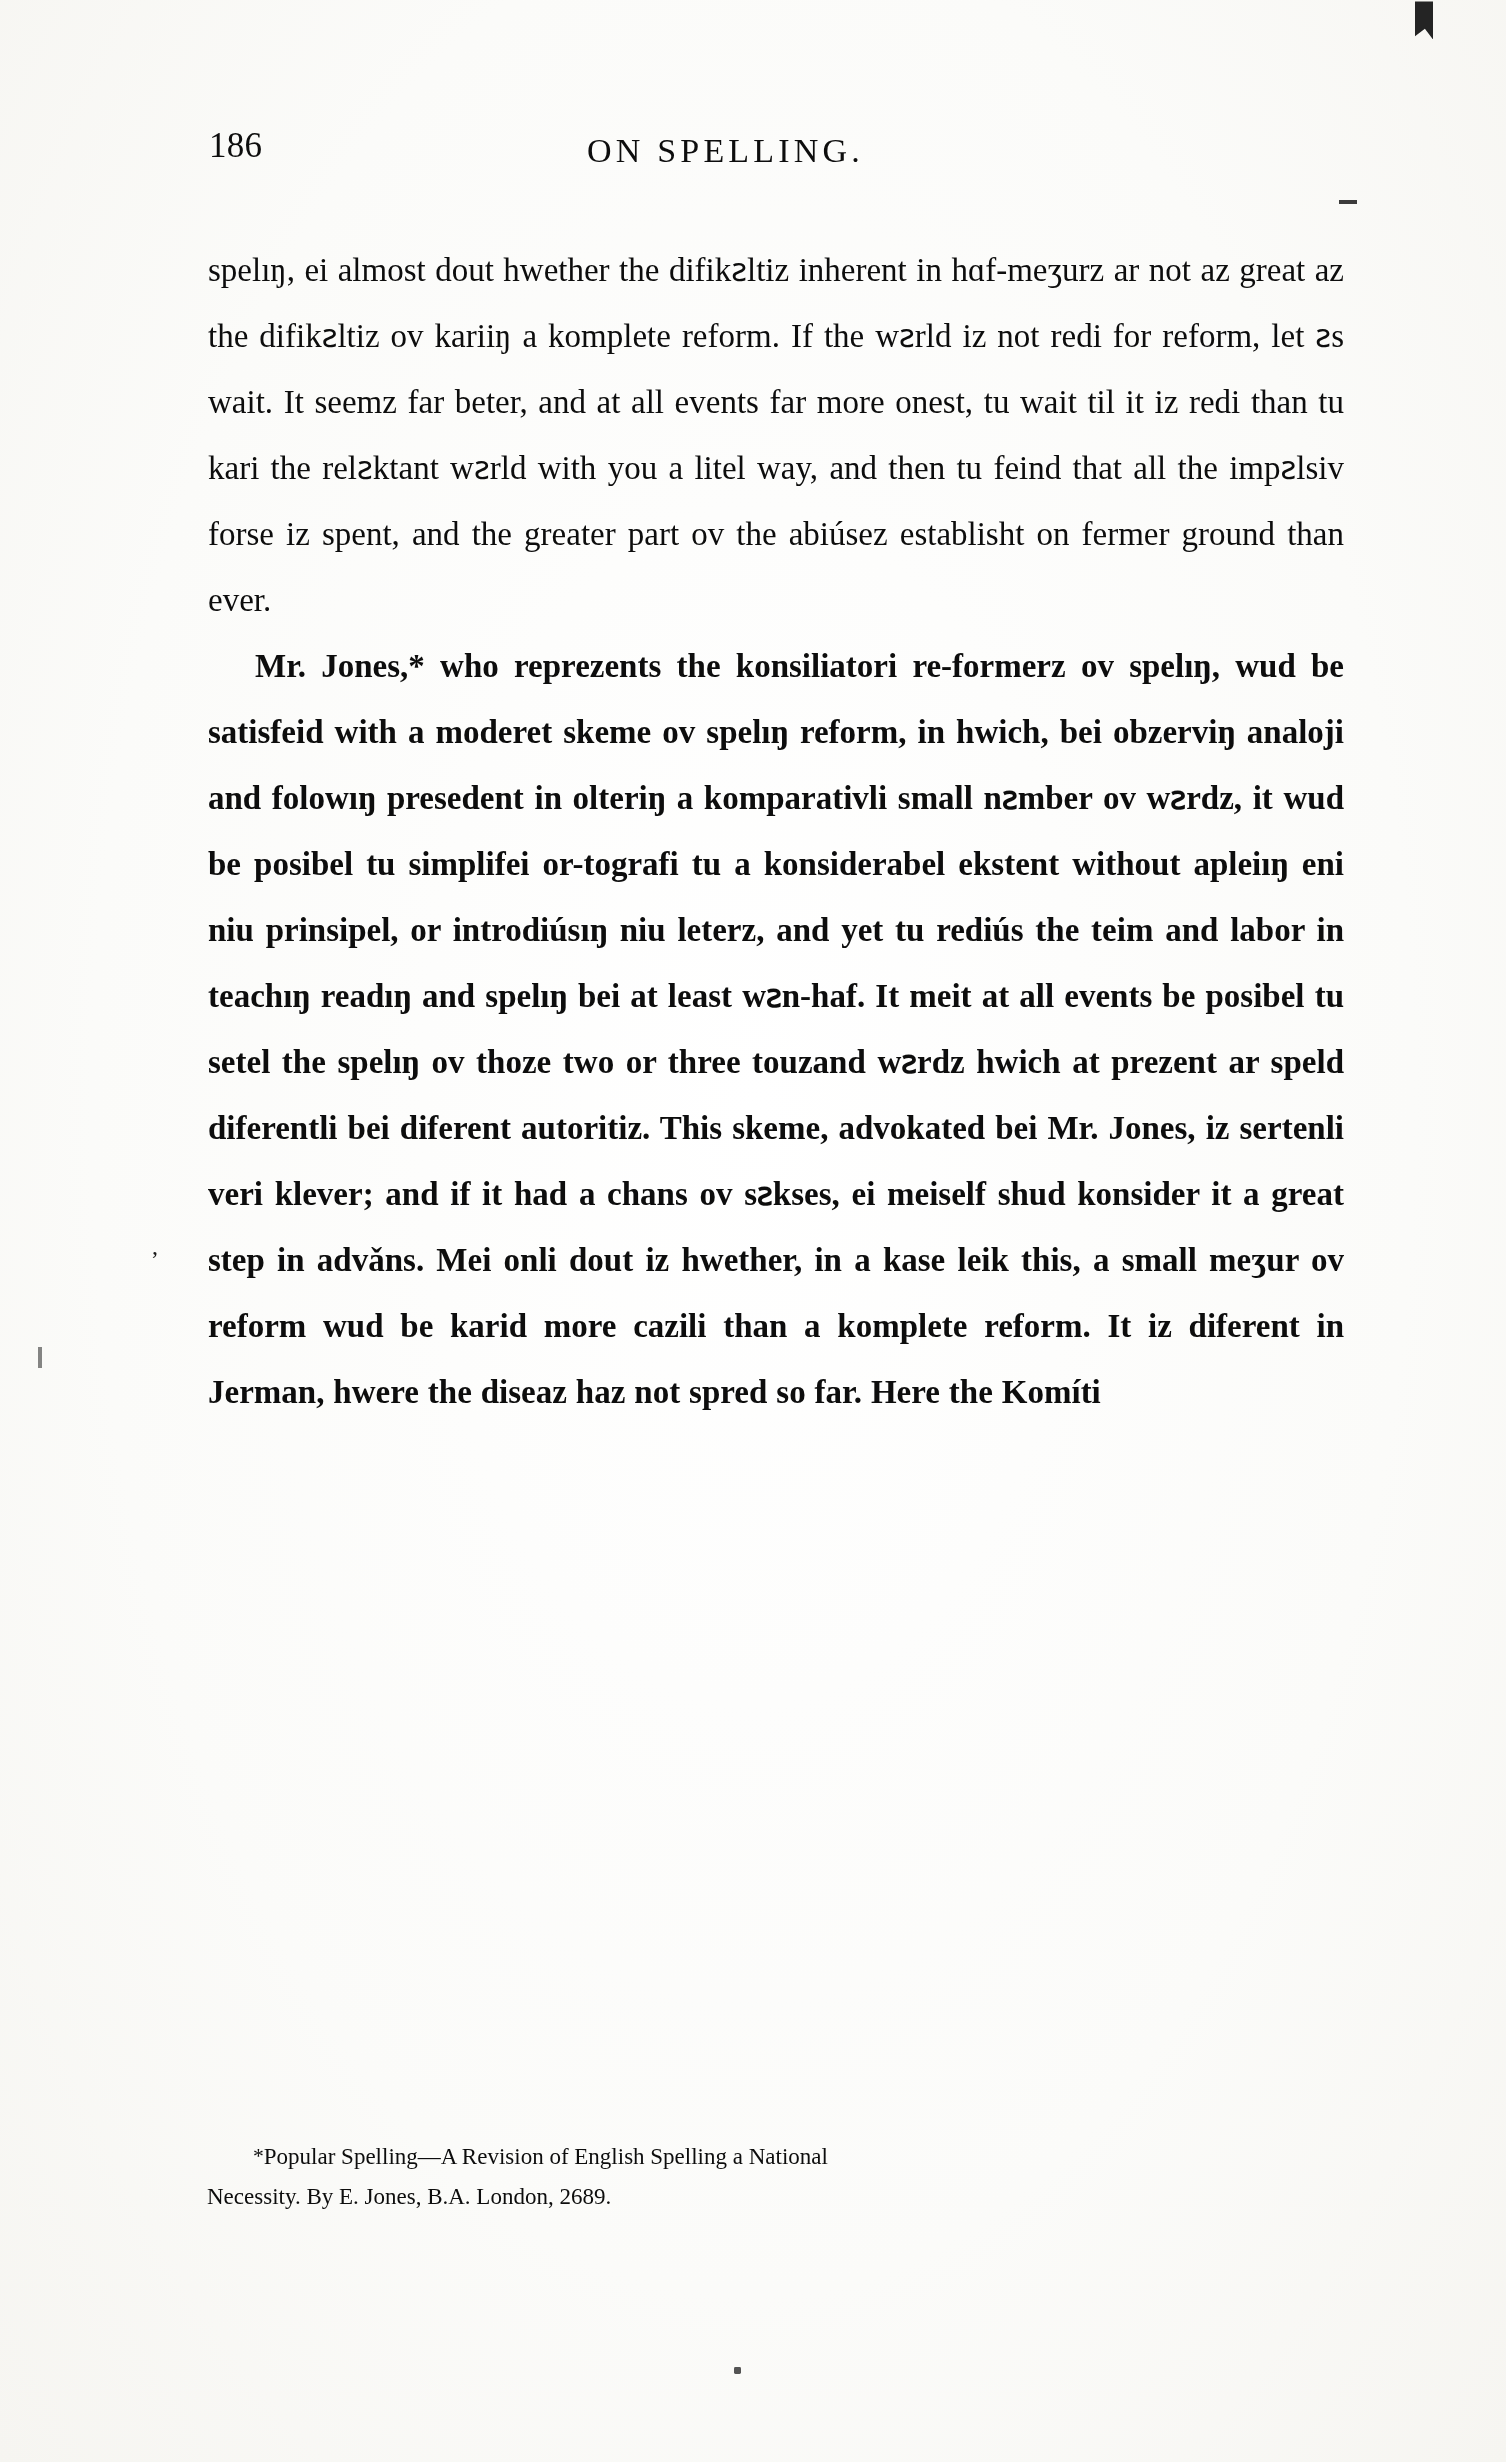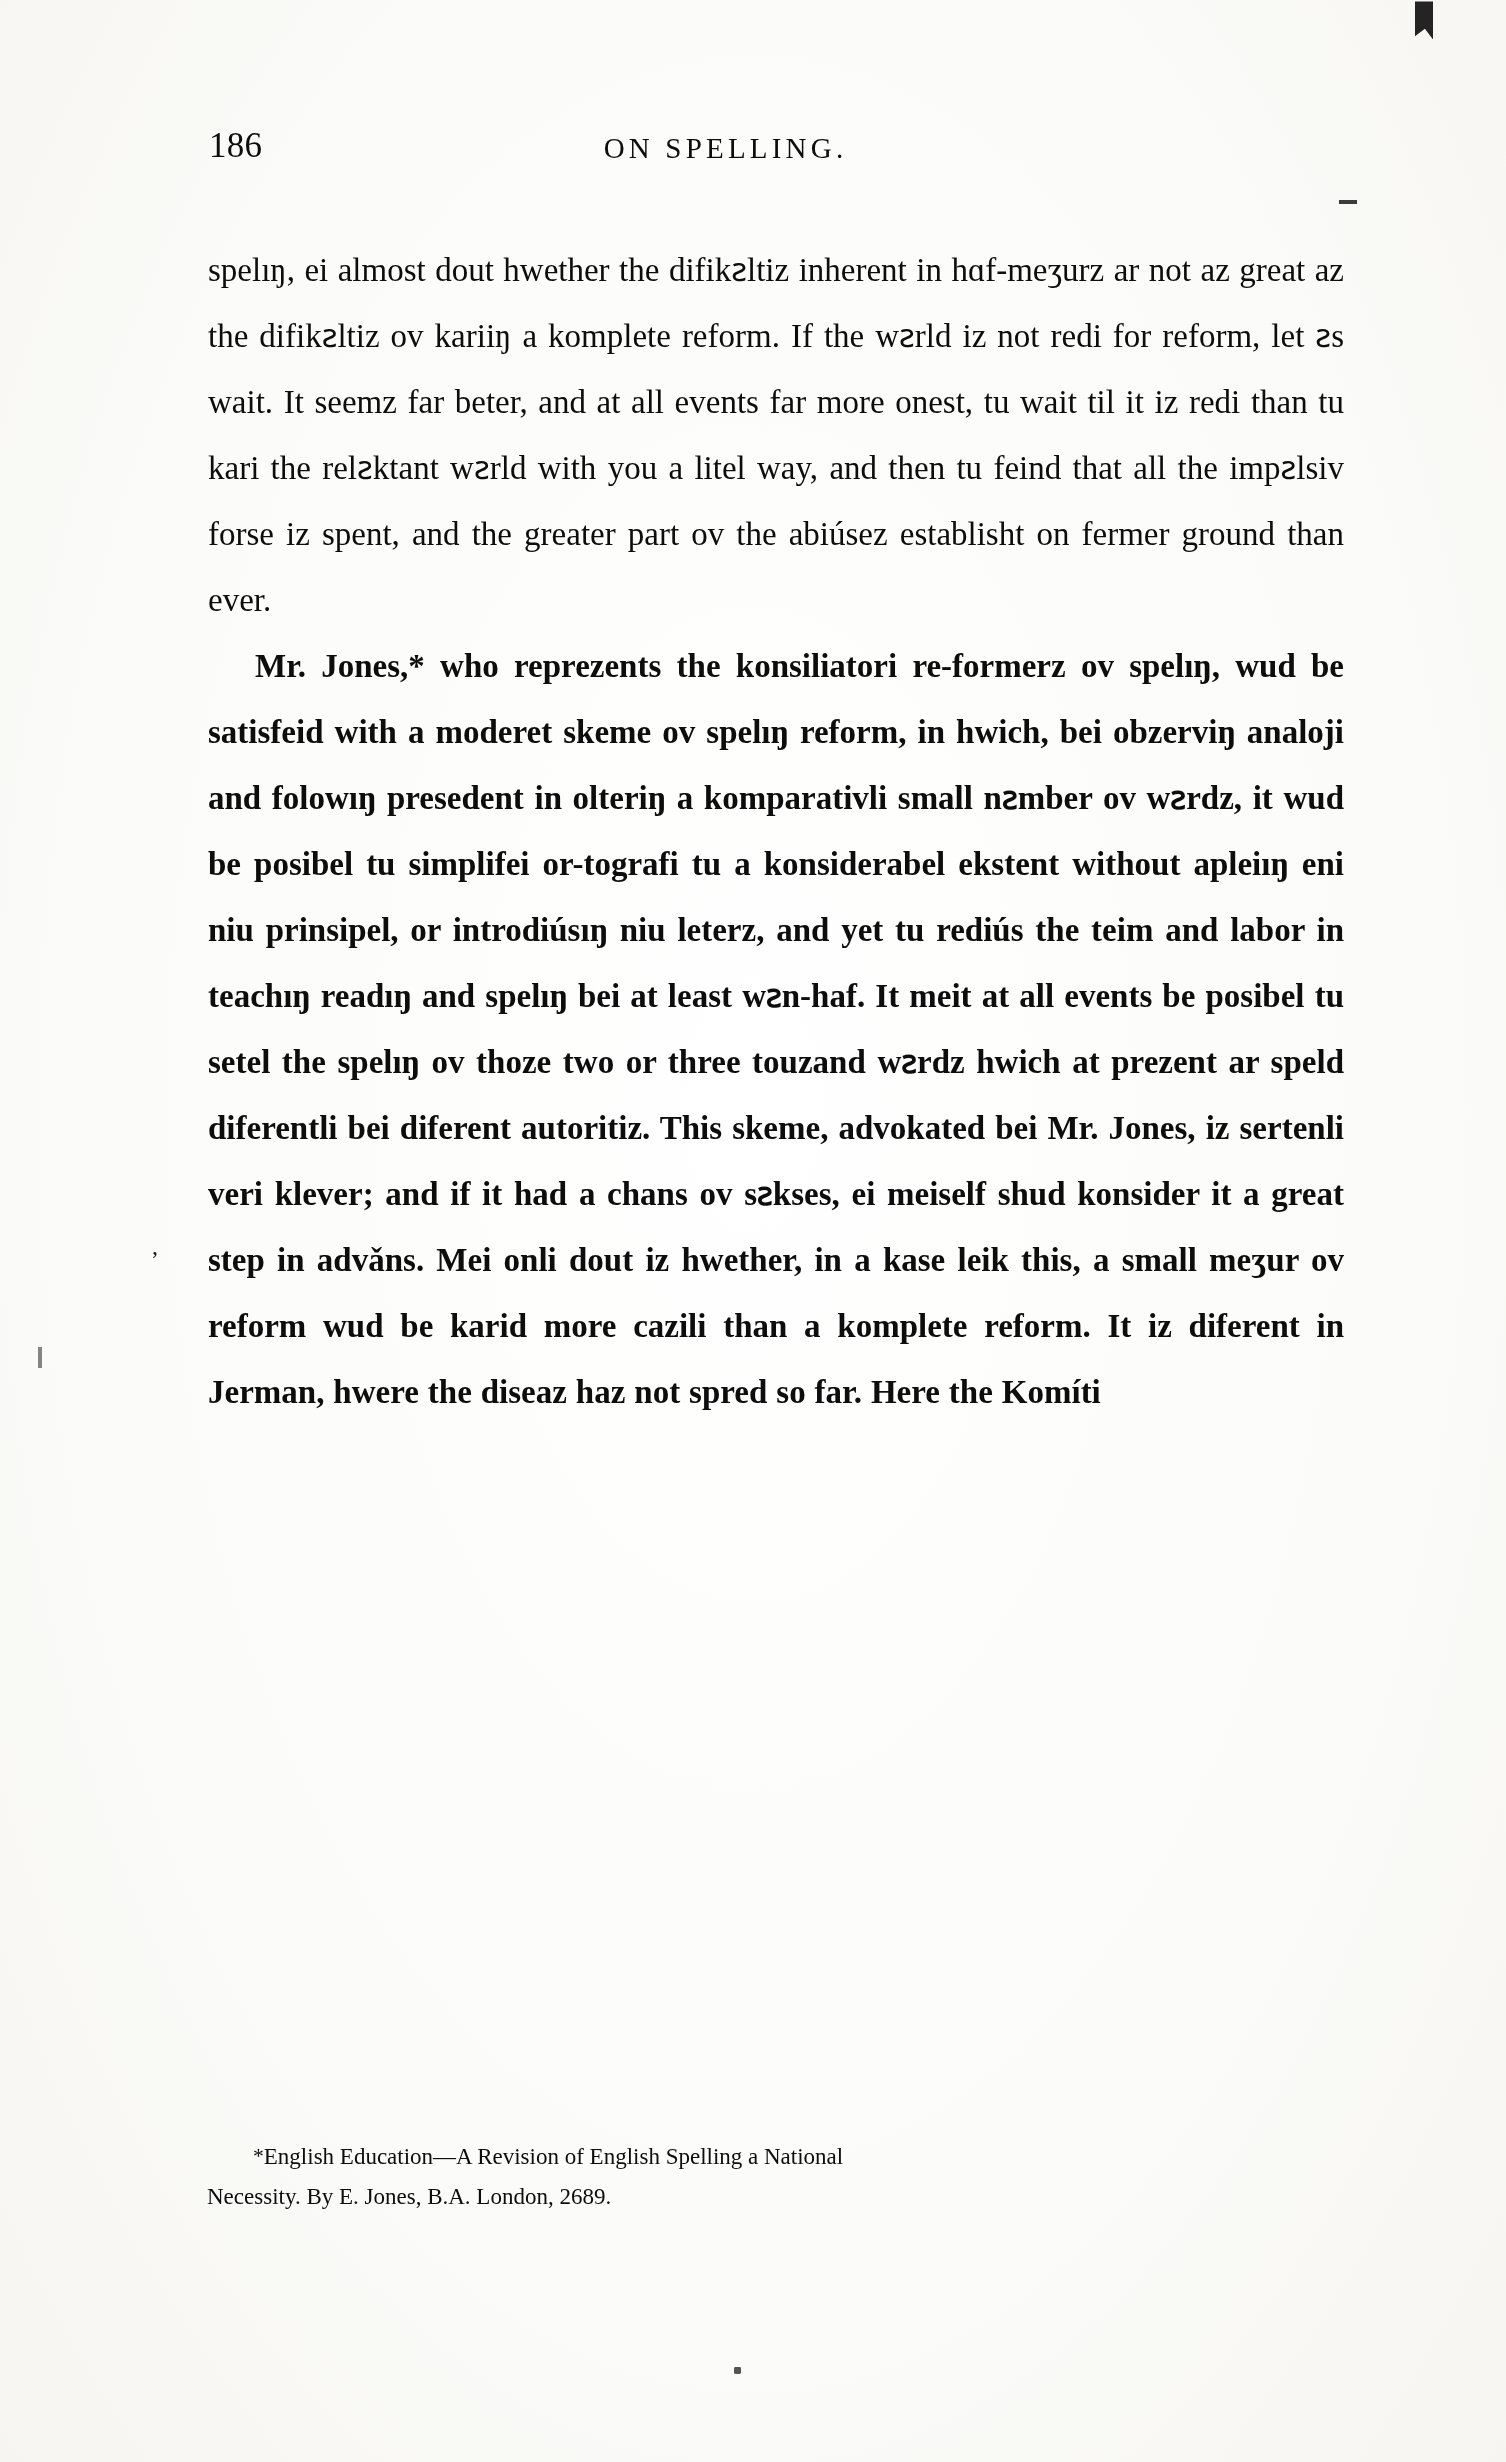--- a/index.html
+++ b/index.html
@@ -98,21 +98,21 @@
     font-size: 35px;
     letter-spacing: 0.3px;
     font-weight: 400;
   }
   .head-title {
     position: absolute;
     left: 0;
     right: 0;
     top: 5.6px;
     text-align: center;
-    font-size: 29px;
+    font-size: 34px;
     letter-spacing: 4.2px;
     font-variant: small-caps;
     text-transform: uppercase;
     transform: translateX(-49px);
   }
 
   .body-block {
     position: absolute;
     left: 208px;
     top: 237px;
@@ -185,18 +185,18 @@
 
   <div class="body-block">
     <p class="para">spelıŋ, ei almost dout hwether the difikꙅltiz inherent in hɑf-meʒurz ar not az great az the difikꙅltiz ov kariiŋ a komplete reform.  If the wꙅrld iz not redi for reform, let ꙅs wait.  It seemz far beter, and at all events far more onest, tu wait til it iz redi than tu kari the relꙅktant wꙅrld with you a litel way, and then tu feind that all the impꙅlsiv forse iz spent, and the greater part ov the abiúsez establisht on fermer ground than ever.</p>
     <p class="para indent">Mr. Jones,* who reprezents the konsiliatori re-formerz ov spelıŋ, wud be satisfeid with a moderet skeme ov spelıŋ reform, in hwich, bei obzerviŋ analoji and folowıŋ presedent in olteriŋ a komparativli small nꙅmber ov wꙅrdz, it wud be posibel tu simplifei or-tografi tu a konsiderabel ekstent without apleiıŋ eni niu prinsipel, or introdiúsıŋ niu leterz, and yet tu rediús the teim and labor in teachıŋ readıŋ and spelıŋ bei at least wꙅn-haf.  It meit at all events be posibel tu setel the spelıŋ ov thoze two or three touzand wꙅrdz hwich at prezent ar speld diferentli bei diferent autoritiz.  This skeme, advokated bei Mr. Jones, iz sertenli veri klever; and if it had a chans ov sꙅkses, ei meiself shud konsider it a great step in advǎns.  Mei onli dout iz hwether, in a kase leik this, a small meʒur ov reform wud be karid more cazili than a komplete reform.  It iz diferent in Jerman, hwere the diseaz haz not spred so far.  Here the Komíti</p>
   </div>
 
   <div class="rule"></div>
 
   <div class="footnote">
     <span class="fn-first">
-      <span class="fn-mark">*</span><span>English Education—A Revision of English Spelling a National</span>
+      <span class="fn-mark">*</span><span>Popular Spelling—A Revision of English Spelling a National</span>
     </span>
     <span class="fn-second">Necessity.  By E. Jones, B.A.   London, 2689.</span>
   </div>
 </div>
 
 
 </body></html>

